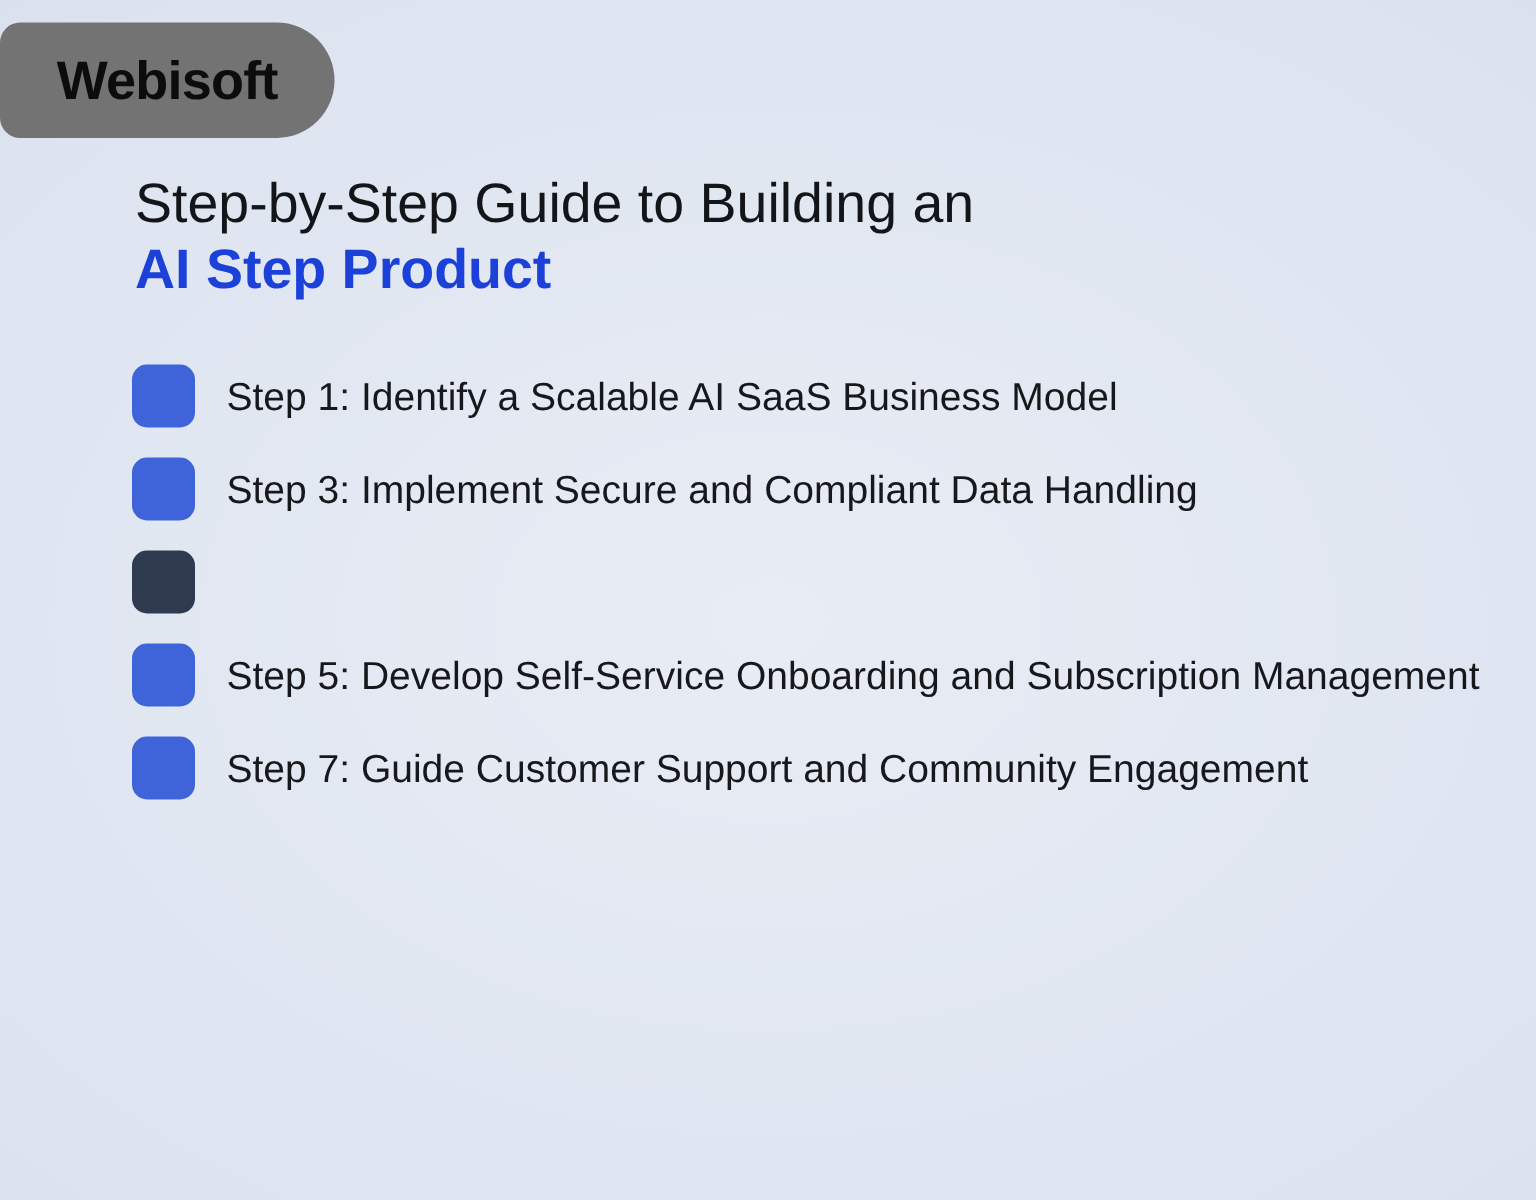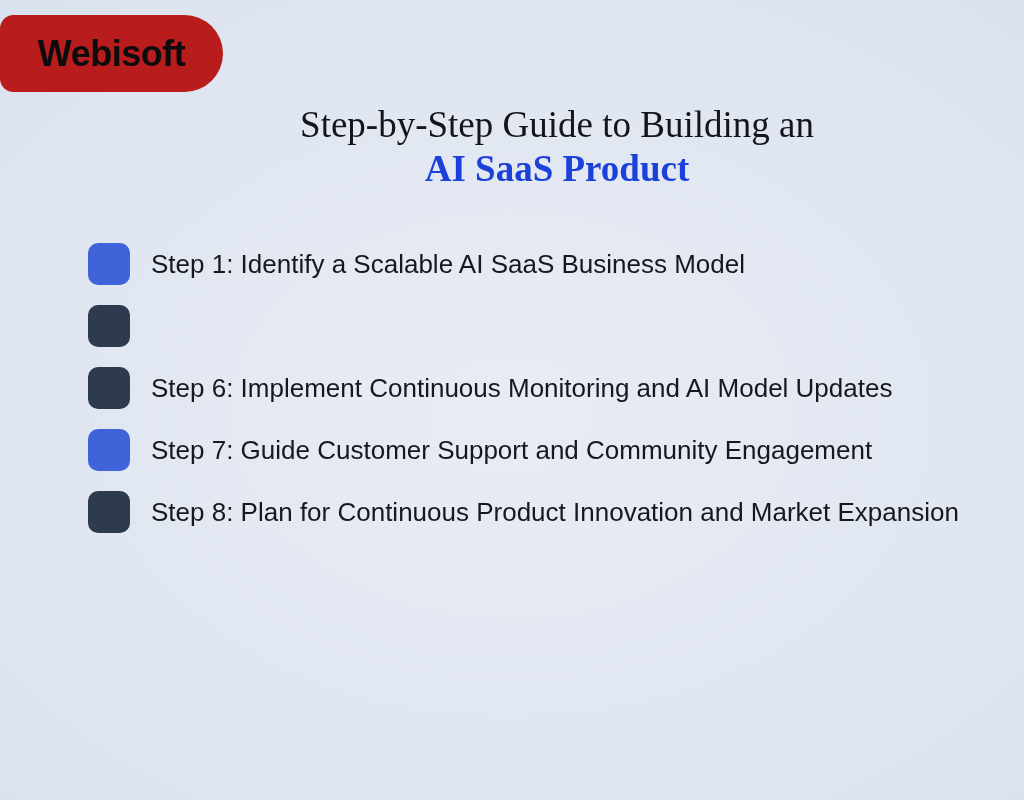--- a/index.html
+++ b/index.html
@@ -18,41 +18,39 @@
         var(--background-mid, #dde4f0) 55%,
         var(--background-edge, #ccd6e8) 100%);
   }
 
   .logo-pill {
     position: absolute;
     left: 0;
     top: 15px;
     width: 223px;
     height: 77px;
-    background: #b91c1c;
+    background: #737373;
     border-radius: 14px 40px 40px 14px;
     display: flex;
     align-items: center;
     justify-content: center;
   }
   .logo-text {
     font-size: 36px;
     font-weight: 700;
     letter-spacing: -0.5px;
     color: var(--logo-text-color, #0c0c0e);
   }
 
   .title-block {
     position: absolute;
-    top: 103px;
+    top: 114px;
     left: 90px;
     width: 934px;
-    text-align: center;
     line-height: 44px;
-    font-family: Liberation Serif, serif;
   }
   .title-line1 {
     font-size: 37px;
     font-weight: 400;
     color: var(--title-dark, #141518);
   }
   .title-line2 {
     font-size: 37px;
     font-weight: 700;
     color: var(--title-blue, #1c41d9);
@@ -88,36 +86,36 @@
 </style>
 </head>
 <body>
 
 <div class="logo-pill">
   <span class="logo-text">Webisoft</span>
 </div>
 
 <div class="title-block">
   <div class="title-line1">Step-by-Step Guide to Building an</div>
-  <div class="title-line2">AI SaaS Product</div>
+  <div class="title-line2">AI Step Product</div>
 </div>
 
 <div class="steps">
   <div class="step-row">
     <span class="step-marker" data-color="blue"></span>
     <span class="step-label">Step 1: Identify a Scalable AI SaaS Business Model</span>
   </div>
   <div class="step-row">
+    <span class="step-marker" data-color="blue"></span>
+    <span class="step-label">Step 3: Implement Secure and Compliant Data Handling</span>
+  </div>
+  <div class="step-row">
     <span class="step-marker" data-color="dark"></span>
   </div>
   <div class="step-row">
-    <span class="step-marker" data-color="dark"></span>
-    <span class="step-label">Step 6: Implement Continuous Monitoring and AI Model Updates</span>
+    <span class="step-marker" data-color="blue"></span>
+    <span class="step-label">Step 5: Develop Self-Service Onboarding and Subscription Management</span>
   </div>
   <div class="step-row">
     <span class="step-marker" data-color="blue"></span>
     <span class="step-label">Step 7: Guide Customer Support and Community Engagement</span>
   </div>
-  <div class="step-row">
-    <span class="step-marker" data-color="dark"></span>
-    <span class="step-label">Step 8: Plan for Continuous Product Innovation and Market Expansion</span>
-  </div>
 </div>
 
 </body></html>

